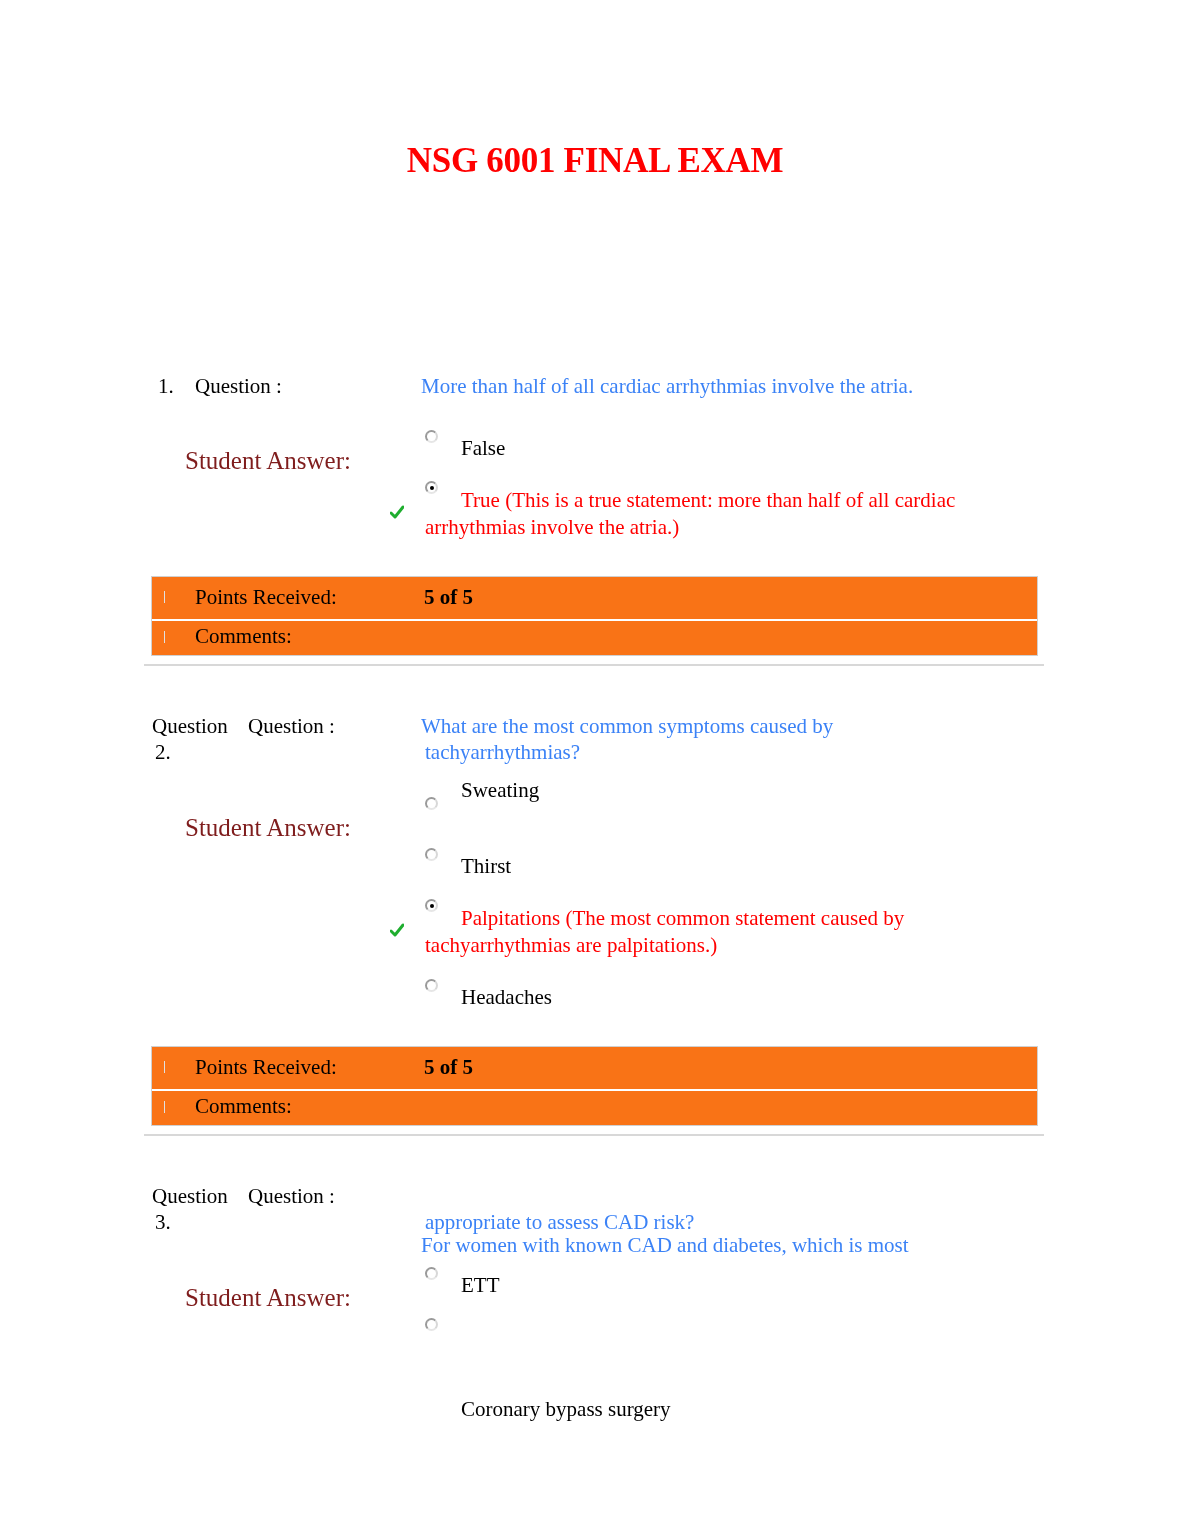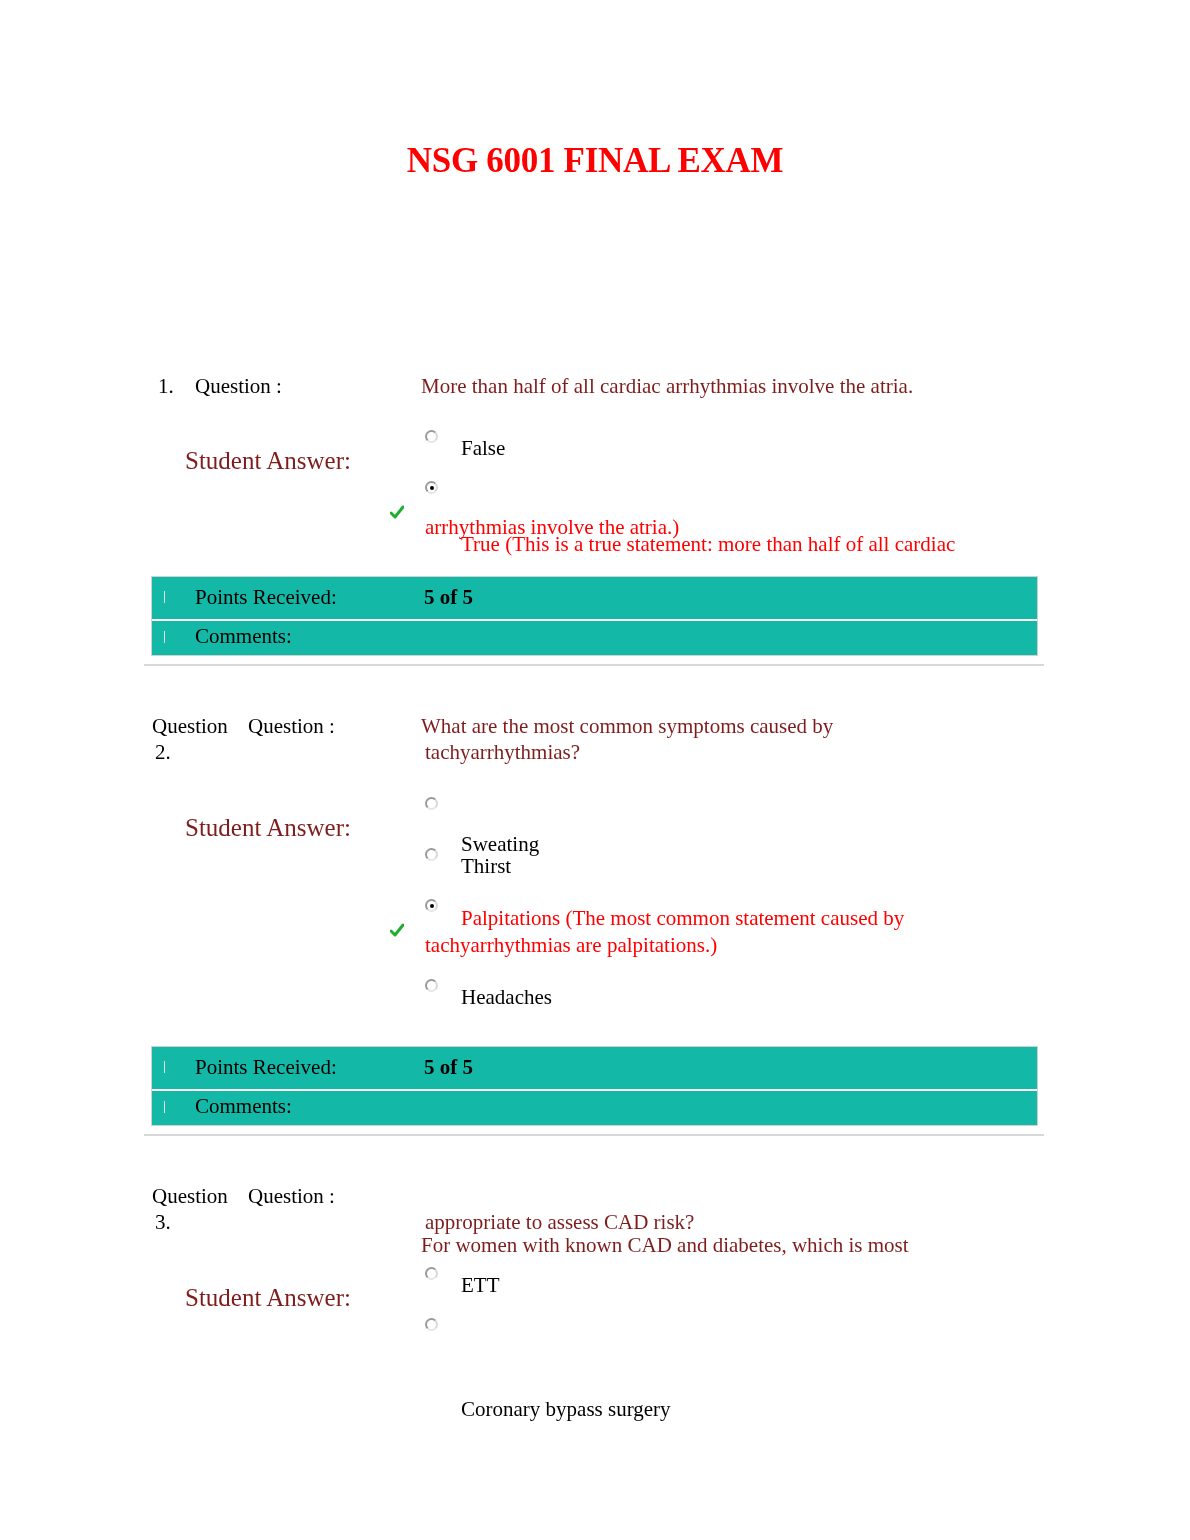--- a/index.html
+++ b/index.html
@@ -21,21 +21,21 @@
       width: 1190px;
       top: 141px;
       text-align: center;
       font-weight: bold;
       font-size: 35px;
       color: #ff0000;
       letter-spacing: -0.3px;
     }
     .abs { position: absolute; white-space: nowrap; }
     .q-label { font-size: 21px; color: #000; }
-    .q-text { font-size: 21px; color: #7f1d1d; line-height: 26px; }
+    .q-text { font-size: 21px; color: #3b82f6; line-height: 26px; }
     .student-label { font-size: 25px; color: #7f1d1d; margin-top: 23px; }
     .answer-text { font-size: 21px; color: #000; }
     .answer-correct { font-size: 21px; color: #ff0000; line-height: 27px; white-space: normal; }
     .radio {
       position: absolute;
       width: 13px;
       height: 13px;
       border-radius: 50%;
       box-sizing: border-box;
       border: 2px solid #9a9a9a;
@@ -56,21 +56,21 @@
     .check {
       position: absolute;
       width: 14px;
       height: 14px;
     }
     .points-box {
       position: absolute;
       left: 151px;
       width: 887px;
       height: 80px;
-      background: #14b8a6;
+      background: #f97316;
       border: 1px solid #d0d0d0;
       box-sizing: border-box;
     }
     .points-box .row-sep {
       position: absolute;
       left: 0;
       right: 0;
       top: 42px;
       height: 2px;
       background: #ffffff;
@@ -107,21 +107,21 @@
   <div>
     <span class="radio" style="left:425px; top:430px;"></span>
     <span class="abs answer-text" style="left:461px; top:436px;text-align:right;">False</span>
   </div>
 
   <div>
     <span class="radio checked" style="left:425px; top:481px;"></span>
     <svg class="check" style="left:390px; top:505px;" viewBox="0 0 14 14">
       <path d="M1 8 L5 12 L13 2" stroke="#1fae2f" stroke-width="3" fill="none" stroke-linecap="round" stroke-linejoin="round"></path>
     </svg>
-    <span class="abs answer-correct" style="left:461px; top:487px;margin-top:44px;">True (This is a true statement: more than half of all cardiac</span>
+    <span class="abs answer-correct" style="left:461px; top:487px;">True (This is a true statement: more than half of all cardiac</span>
     <span class="abs answer-correct" style="left:425px; top:514px;">arrhythmias involve the atria.)</span>
   </div>
 
   <div class="points-box" style="top:576px;">
     <span class="tick" style="top:14px;"></span>
     <span class="row-sep"></span>
     <span class="tick" style="top:54px;"></span>
     <span class="abs points-label" style="left:43px; top:8px;">Points Received:</span>
     <span class="abs points-value" style="left:272px; top:8px;">5 of 5</span>
     <span class="abs points-label" style="left:43px; top:47px;">Comments:</span>
@@ -133,21 +133,21 @@
   <span class="abs q-label" style="left:152px; top:714px;">Question</span>
   <span class="abs q-label" style="left:155px; top:740px;">2.</span>
   <span class="abs q-label" style="left:248px; top:714px;">Question :</span>
   <span class="abs q-text" style="left:421px; top:713px;">What are the most common symptoms caused by</span>
   <span class="abs q-text" style="left:425px; top:739px;">tachyarrhythmias?</span>
 
   <span class="abs student-label" style="left:185px; top:791px;">Student Answer:</span>
 
   <div>
     <span class="radio" style="left:425px; top:797px;"></span>
-    <span class="abs answer-text" style="left:461px; top:832px;text-align:right;">Sweating</span>
+    <span class="abs answer-text" style="left:461px; top:778px;text-align:right;">Sweating</span>
   </div>
 
   <div>
     <span class="radio" style="left:425px; top:848px;"></span>
     <span class="abs answer-text" style="left:461px; top:854px;">Thirst</span>
   </div>
 
   <div>
     <span class="radio checked" style="left:425px; top:899px;"></span>
     <svg class="check" style="left:390px; top:923px;" viewBox="0 0 14 14">

